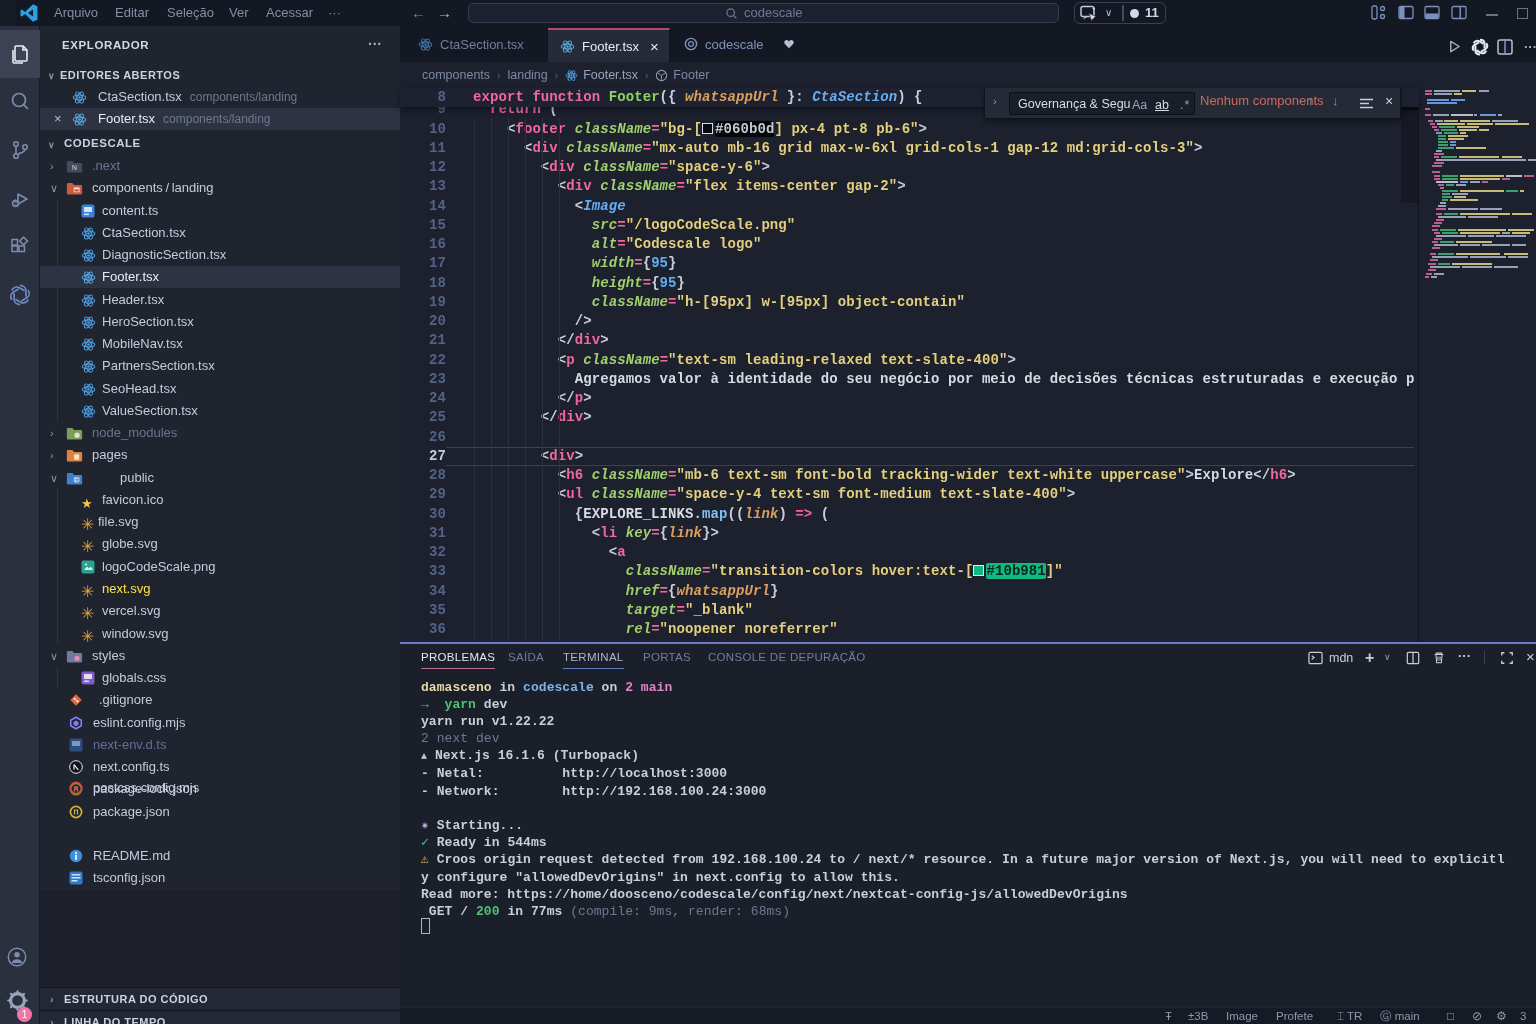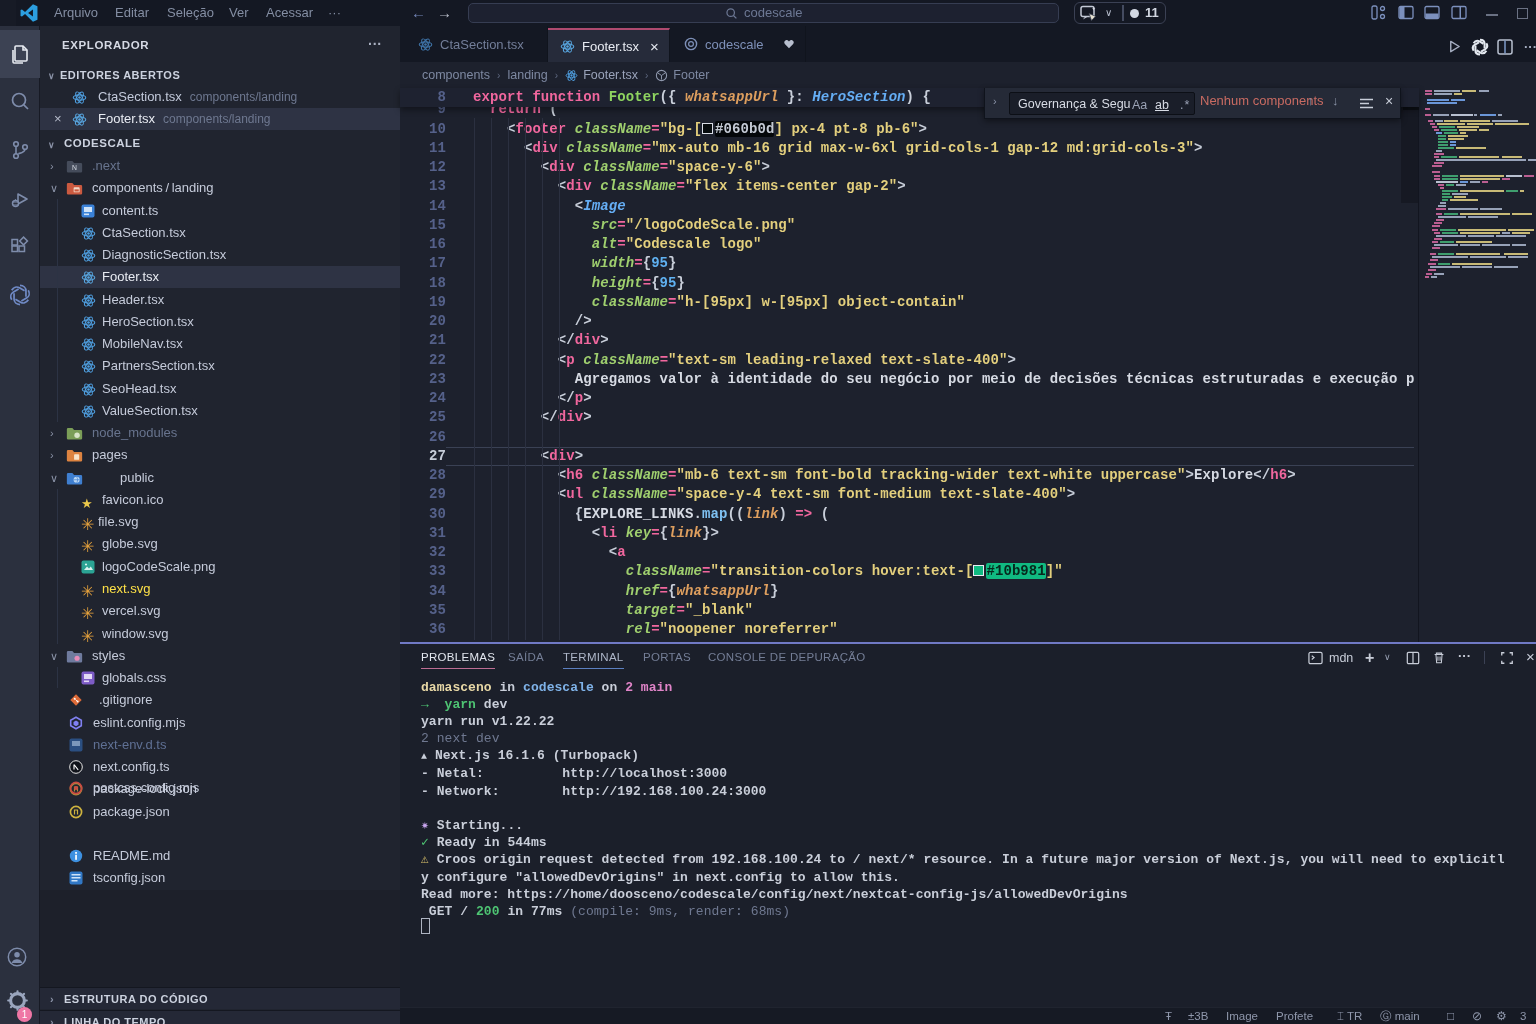--- a/index.html
+++ b/index.html
@@ -471,21 +471,21 @@
     <div class="guide a" style="left:125px;top:30px;height:522px"></div>
     <div class="guide a" style="left:142px;top:30px;height:522px"></div>
     <div class="guide a" style="left:159px;top:30px;height:522px"></div>
     <div class="a" style="left:1001px;top:0;width:18px;height:115px;background:rgba(5,8,14,.3)"></div>
     <div class="a" style="left:1018px;top:0;width:1px;height:556px;background:#12151f"></div>
     <div class="a" style="left:1003px;top:19px;width:16px;height:3px;background:#0c0f15"></div>
     <div class="a" style="left:46px;top:358.8px;width:968px;height:19.25px;border-top:1px solid #3a4154;border-bottom:1px solid #3a4154"></div>
     <pre id="codelines"><div class="cl"><span class="ln" style="color:#55618a">9</span>  <span class="pk">return</span> <span class="pu">(</span></div><div class="cl"><span class="ln" style="color:#55618a">10</span>    <span class="pu">&lt;</span><span class="pk">footer</span> <span class="gr">className</span><span class="pk">=</span><span class="st">"bg-[</span><span class="sw" style="background:#060b0d"></span><span style="color:#c3c9d4;background:#04070a;border-radius:2px">#060b0d</span><span class="st">] px-4 pt-8 pb-6"</span><span class="pu">&gt;</span></div><div class="cl"><span class="ln" style="color:#55618a">11</span>      <span class="pu">&lt;</span><span class="pk">div</span> <span class="gr">className</span><span class="pk">=</span><span class="st">"mx-auto mb-16 grid max-w-6xl grid-cols-1 gap-12 md:grid-cols-3"</span><span class="pu">&gt;</span></div><div class="cl"><span class="ln" style="color:#55618a">12</span>        <span class="pu">&lt;</span><span class="pk">div</span> <span class="gr">className</span><span class="pk">=</span><span class="st">"space-y-6"</span><span class="pu">&gt;</span></div><div class="cl"><span class="ln" style="color:#55618a">13</span>          <span class="pu">&lt;</span><span class="pk">div</span> <span class="gr">className</span><span class="pk">=</span><span class="st">"flex items-center gap-2"</span><span class="pu">&gt;</span></div><div class="cl"><span class="ln" style="color:#55618a">14</span>            <span class="pu">&lt;</span><span class="bl">Image</span></div><div class="cl"><span class="ln" style="color:#55618a">15</span>              <span class="gr">src</span><span class="pk">=</span><span class="st">"/logoCodeScale.png"</span></div><div class="cl"><span class="ln" style="color:#55618a">16</span>              <span class="gr">alt</span><span class="pk">=</span><span class="st">"Codescale logo"</span></div><div class="cl"><span class="ln" style="color:#55618a">17</span>              <span class="gr">width</span><span class="pk">=</span><span class="pu">{</span><span class="nu">95</span><span class="pu">}</span></div><div class="cl"><span class="ln" style="color:#55618a">18</span>              <span class="gr">height</span><span class="pk">=</span><span class="pu">{</span><span class="nu">95</span><span class="pu">}</span></div><div class="cl"><span class="ln" style="color:#55618a">19</span>              <span class="gr">className</span><span class="pk">=</span><span class="st">"h-[95px] w-[95px] object-contain"</span></div><div class="cl"><span class="ln" style="color:#55618a">20</span>            <span class="pu">/&gt;</span></div><div class="cl"><span class="ln" style="color:#55618a">21</span>          <span class="pu">&lt;/</span><span class="pk">div</span><span class="pu">&gt;</span></div><div class="cl"><span class="ln" style="color:#55618a">22</span>          <span class="pu">&lt;</span><span class="pk">p</span> <span class="gr">className</span><span class="pk">=</span><span class="st">"text-sm leading-relaxed text-slate-400"</span><span class="pu">&gt;</span></div><div class="cl"><span class="ln" style="color:#55618a">23</span>            <span class="wh">Agregamos valor à identidade do seu negócio por meio de decisões técnicas estruturadas e execução p</span></div><div class="cl"><span class="ln" style="color:#55618a">24</span>          <span class="pu">&lt;/</span><span class="pk">p</span><span class="pu">&gt;</span></div><div class="cl"><span class="ln" style="color:#55618a">25</span>        <span class="pu">&lt;/</span><span class="pk">div</span><span class="pu">&gt;</span></div><div class="cl"><span class="ln" style="color:#55618a">26</span></div><div class="cl"><span class="ln" style="color:#c6cdd8">27</span>        <span class="pu">&lt;</span><span class="pk">div</span><span class="pu">&gt;</span></div><div class="cl"><span class="ln" style="color:#55618a">28</span>          <span class="pu">&lt;</span><span class="pk">h6</span> <span class="gr">className</span><span class="pk">=</span><span class="st">"mb-6 text-sm font-bold tracking-wider text-white uppercase"</span><span class="pu">&gt;</span><span class="wh">Explore</span><span class="pu">&lt;/</span><span class="pk">h6</span><span class="pu">&gt;</span></div><div class="cl"><span class="ln" style="color:#55618a">29</span>          <span class="pu">&lt;</span><span class="pk">ul</span> <span class="gr">className</span><span class="pk">=</span><span class="st">"space-y-4 text-sm font-medium text-slate-400"</span><span class="pu">&gt;</span></div><div class="cl"><span class="ln" style="color:#55618a">30</span>            <span class="pu">{</span><span class="wh">EXPLORE_LINKS</span><span class="pu">.</span><span class="mb">map</span><span class="pu">((</span><span class="or">link</span><span class="pu">)</span> <span class="pk">=&gt;</span> <span class="pu">(</span></div><div class="cl"><span class="ln" style="color:#55618a">31</span>              <span class="pu">&lt;</span><span class="pk">li</span> <span class="gr">key</span><span class="pk">=</span><span class="pu">{</span><span class="or">link</span><span class="pu">}</span><span class="pu">&gt;</span></div><div class="cl"><span class="ln" style="color:#55618a">32</span>                <span class="pu">&lt;</span><span class="pk">a</span></div><div class="cl"><span class="ln" style="color:#55618a">33</span>                  <span class="gr">className</span><span class="pk">=</span><span class="st">"transition-colors hover:text-[</span><span class="sw" style="background:#10b981;border-color:#e8ebf2"></span><span style="color:#06281d;background:#10b981;border-radius:2px">#10b981</span><span class="st">]"</span></div><div class="cl"><span class="ln" style="color:#55618a">34</span>                  <span class="gr">href</span><span class="pk">=</span><span class="pu">{</span><span class="or">whatsappUrl</span><span class="pu">}</span></div><div class="cl"><span class="ln" style="color:#55618a">35</span>                  <span class="gr">target</span><span class="pk">=</span><span class="st">"_blank"</span></div><div class="cl"><span class="ln" style="color:#55618a">36</span>                  <span class="gr">rel</span><span class="pk">=</span><span class="st">"noopener noreferrer"</span></div></pre>
   </div>
 <div id="sticky" class="a">
-    <pre><div class="cl"><span class="ln" style="color:#55618a">8</span><span class="pk">export</span> <span class="pk">function</span> <span class="fn">Footer</span><span class="pu">({</span> <span class="or">whatsappUrl</span> <span class="pu">}:</span> <span class="bl">HeroSection</span><span class="pu">)</span> <span class="pu">{</span></div></pre>
+    <pre><div class="cl"><span class="ln" style="color:#55618a">8</span><span class="pk">export</span> <span class="pk">function</span> <span class="fn">Footer</span><span class="pu">({</span> <span class="or">whatsappUrl</span> <span class="pu">}:</span> <span class="bl">CtaSection</span><span class="pu">)</span> <span class="pu">{</span></div></pre>
   </div>
 <div id="find" class="a">
     <span class="a" style="left:8px;top:7px;font-size:11px;color:#8a93a8">›</span>
     <div id="findinput">Governança &amp; Segu<span style="position:absolute;left:122px;top:1px;color:#9aa2b5;font-size:12.5px">Aa</span><span style="position:absolute;left:145px;top:1px;color:#d8dce5;font-size:12.5px;text-decoration:underline">ab</span><span style="position:absolute;left:170px;top:1px;color:#9aa2b5;font-size:12.5px;letter-spacing:1px">.*</span></div>
     <span class="a" style="left:215px;top:5px;font-size:13px;color:#c96b62">Nenhum components</span>
     <span class="a" style="left:322px;top:5px;font-size:13px;color:#8a93a8">↑</span>
     <span class="a" style="left:347px;top:5px;font-size:13px;color:#8a93a8">↓</span>
     <svg class="a" style="left:374px;top:9px" width="15" height="13" viewBox="0 0 15 13">
       <path d="M1 2.5h13M1 6.5h9M1 10.5h13" stroke="#c8cdd8" stroke-width="1.5"></path>
     </svg>

